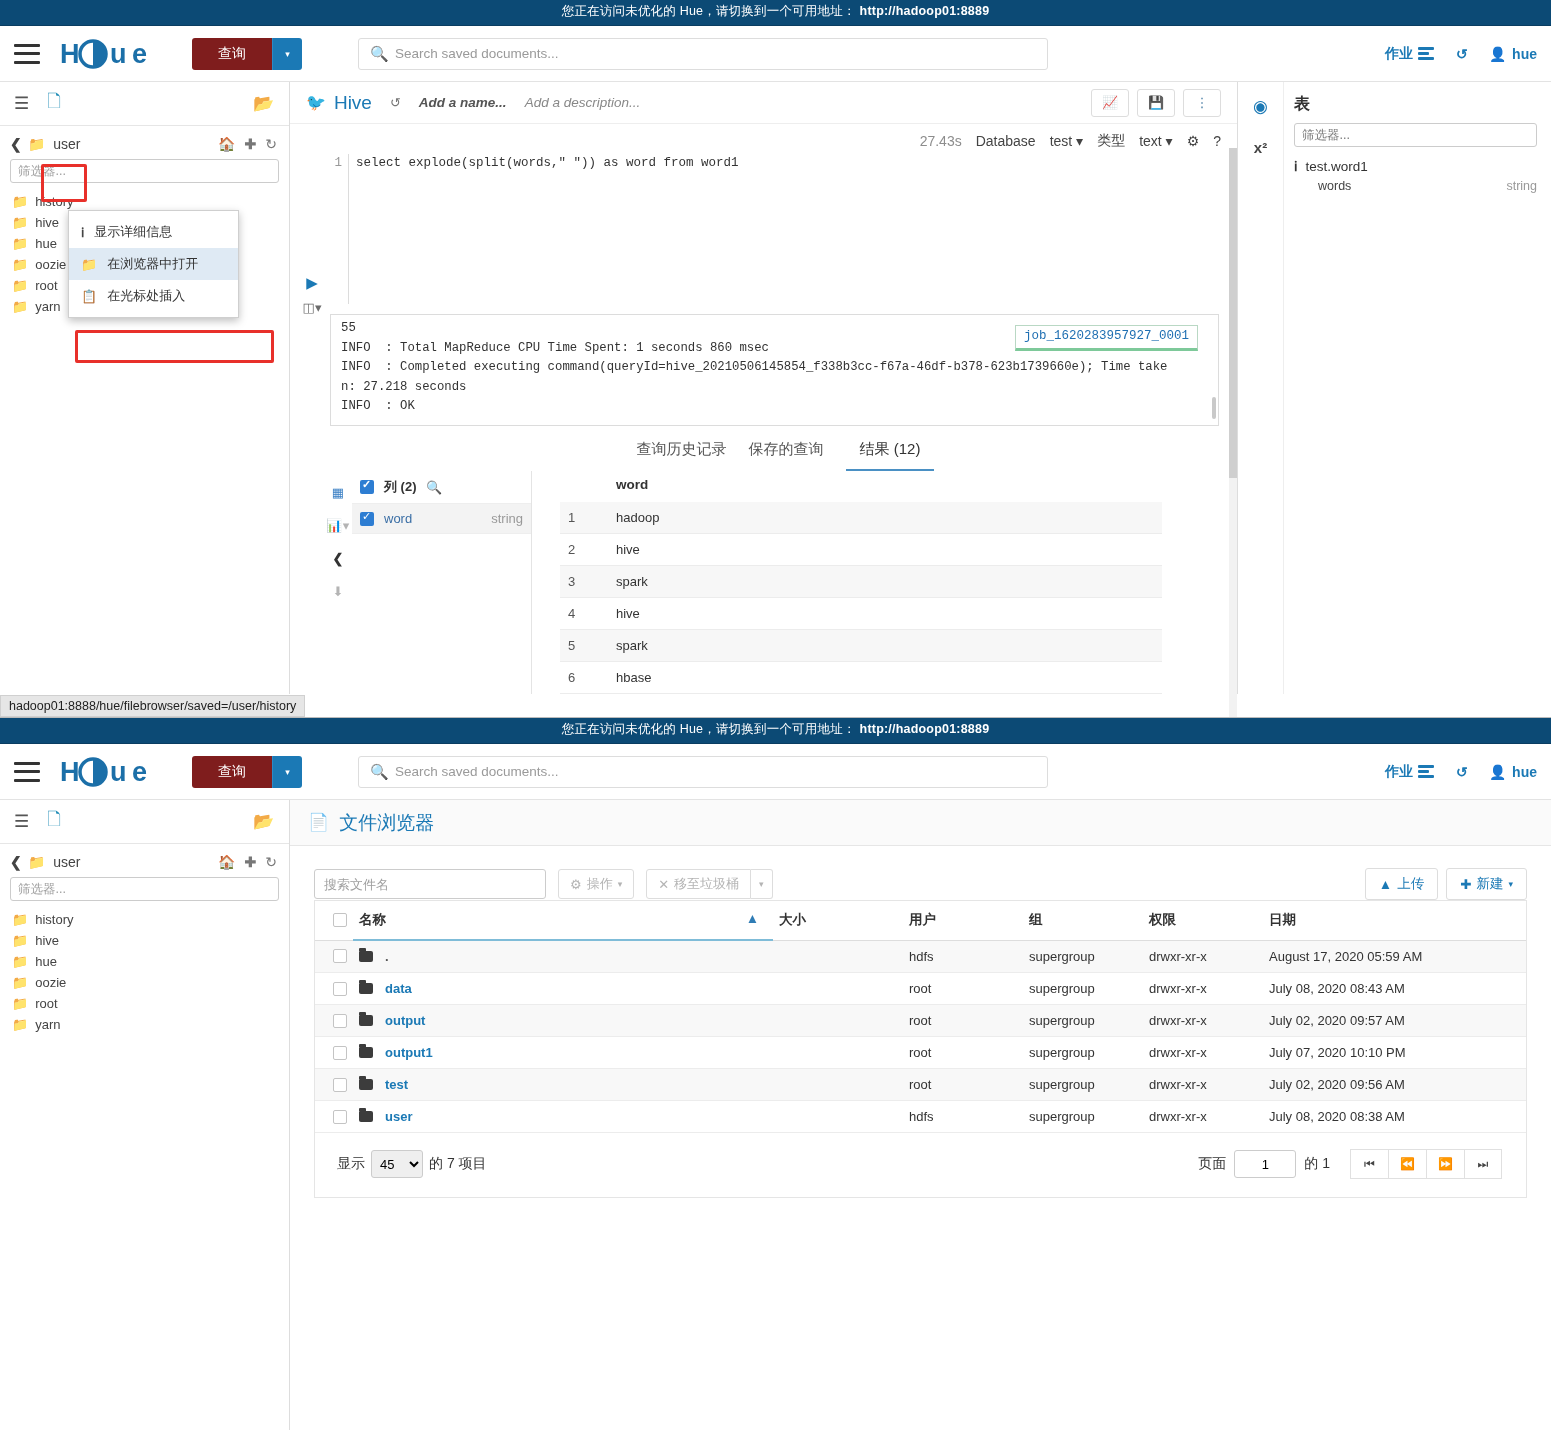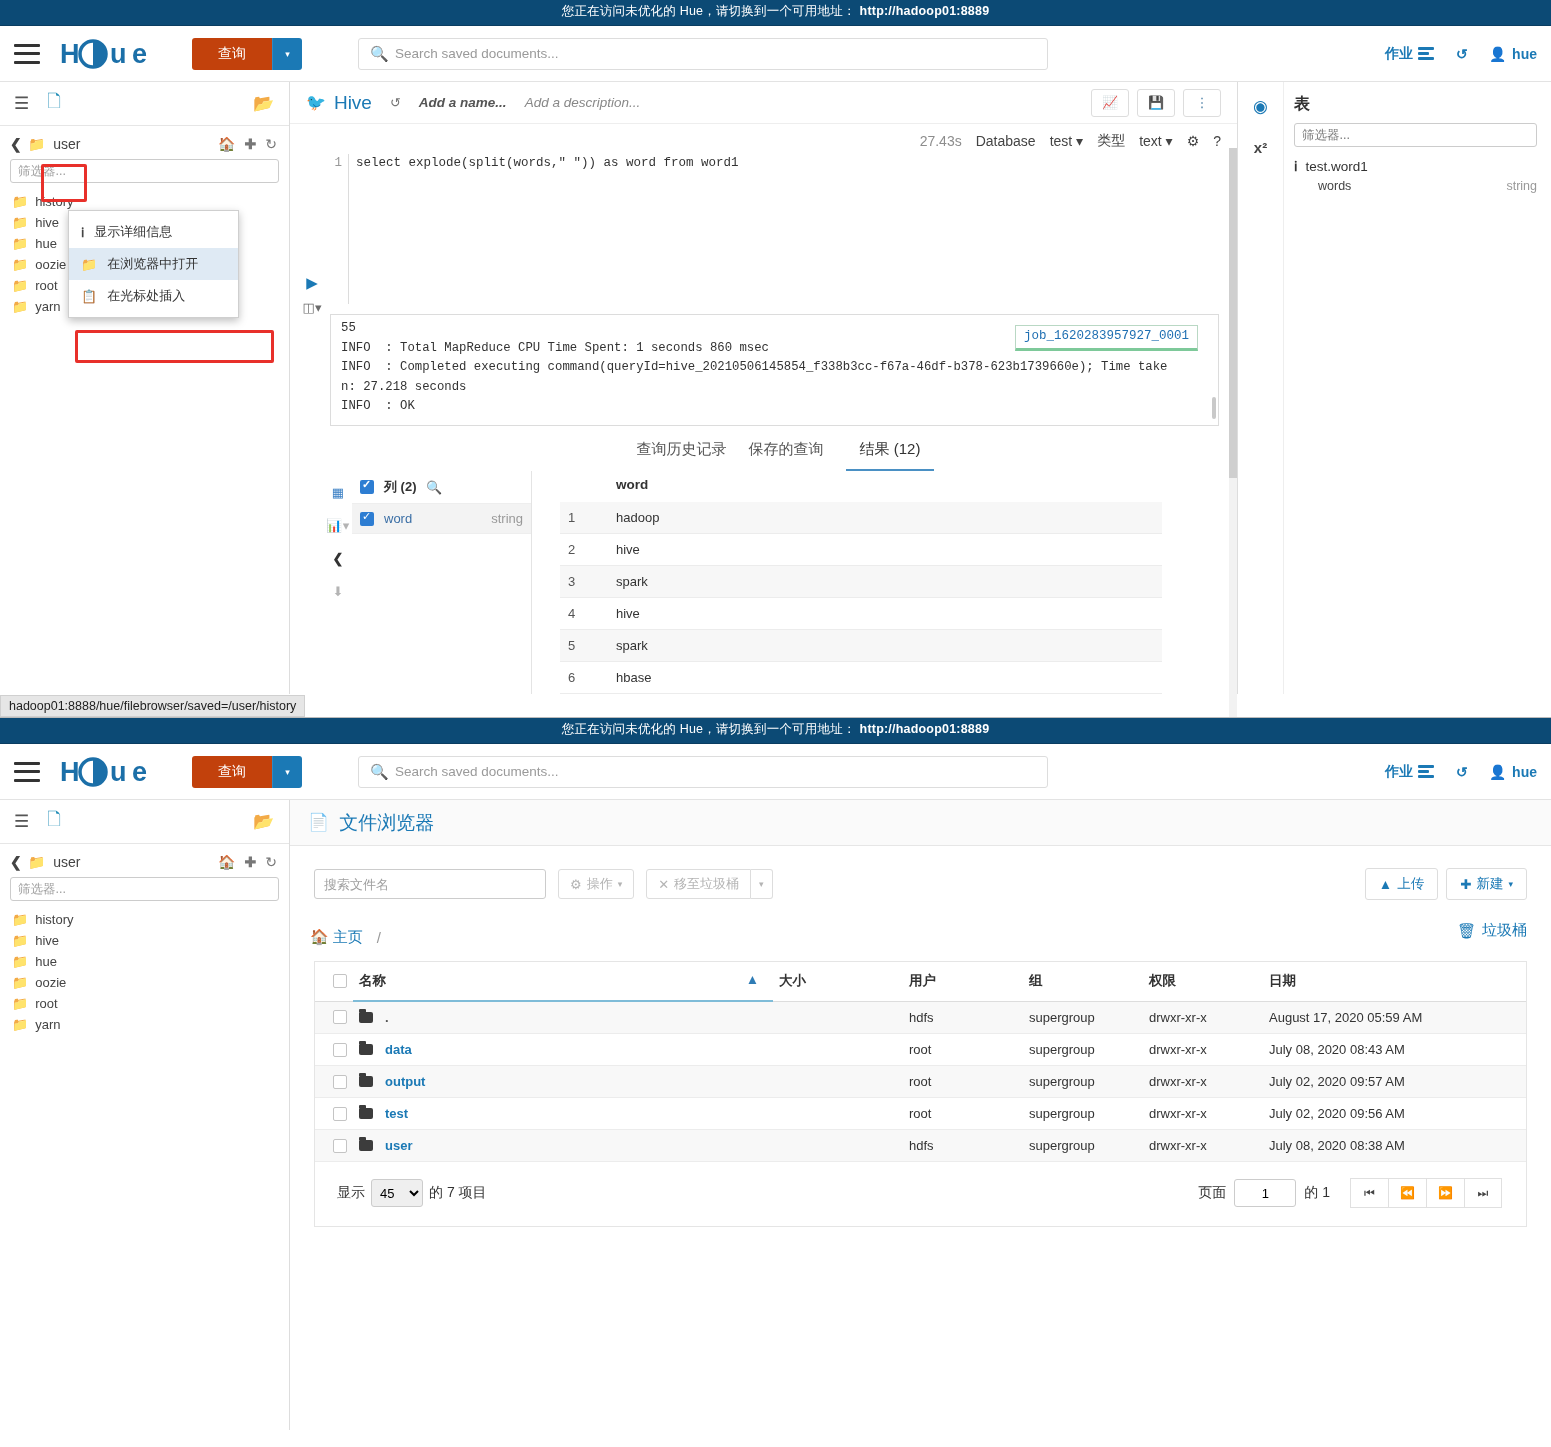--- a/index.html
+++ b/index.html
@@ -30,21 +30,21 @@
     height:56px; background:#fff; border-bottom:1px solid #e3e3e3;
     display:flex; align-items:center; padding:0 14px; gap:14px;
   }
   .hamburger { width:26px; height:20px; display:flex; flex-direction:column;
     justify-content:space-between; cursor:pointer; margin-right:6px;}
   .hamburger i { display:block; height:3px; background:#333; border-radius:1px; }
   .logo { display:flex; align-items:center; margin-right:14px; }
   .logo svg { display:block; }
   .qbtn-group { display:flex; }
   .qbtn {
-    background:#c2410c; color:#fff; border:none;
+    background:#7f1d1d; color:#fff; border:none;
     height:32px; padding:0 26px; font-size:14px; cursor:pointer;
     border-radius:3px 0 0 3px; font-family:"Liberation Sans", sans-serif;
   }
   .qbtn-caret {
     background:#1b79b5; color:#fff; border:none; border-left:1px solid #2f8ac4;
     height:32px; width:30px; cursor:pointer; border-radius:0 3px 3px 0;
     font-size:9px; display:flex; align-items:center; justify-content:center;
   }
   .searchwrap { flex:0 0 690px; margin-left:42px; position:relative; }
   .searchwrap input {
@@ -668,33 +668,20 @@
             </button>
             <button class="btn-blue">
               <span>✚</span>
               <span>新建</span>
               <span style="font-size:9px;">▾</span>
             </button>
           </div>
         </div>
       </div>
 
-      <div class="crumbrow">
-        <div class="crumbs">
-          <span>
-            <span>🏠</span>
-            <span>主页</span>
-          </span>
-          <span class="sep">/</span>
-        </div>
-        <div class="trash">
-          <span>🗑</span>
-          <span>垃圾桶</span>
-        </div>
-      </div>
 
       <div class="fb-wrap">
         <div class="fb-card">
         <table class="fb-table">
           <thead>
             <tr>
               <th class="cb">
                     <span class="cbx"></span>
                   </th>
               <th class="namecol" style="width:420px;"><span>名称</span> <span style="color:#2f7cb5;float:right;margin-right:8px;">▲</span></th>
@@ -736,20 +723,31 @@
               <td></td>
               <td>root</td>
               <td>supergroup</td>
               <td>drwxr-xr-x</td>
               <td>July 02, 2020 09:57 AM</td>
             </tr>
             <tr>
               <td class="cb">
                     <span class="cbx"></span>
                   </td>
+              <td><span class="folder"></span><span class="nm">output1</span></td>
+              <td></td>
+              <td>root</td>
+              <td>supergroup</td>
+              <td>drwxr-xr-x</td>
+              <td>July 07, 2020 10:10 PM</td>
+            </tr>
+            <tr>
+              <td class="cb">
+                    <span class="cbx"></span>
+                  </td>
               <td><span class="folder"></span><span class="nm">test</span></td>
               <td></td>
               <td>root</td>
               <td>supergroup</td>
               <td>drwxr-xr-x</td>
               <td>July 02, 2020 09:56 AM</td>
             </tr>
             <tr>
               <td class="cb">
                     <span class="cbx"></span>

